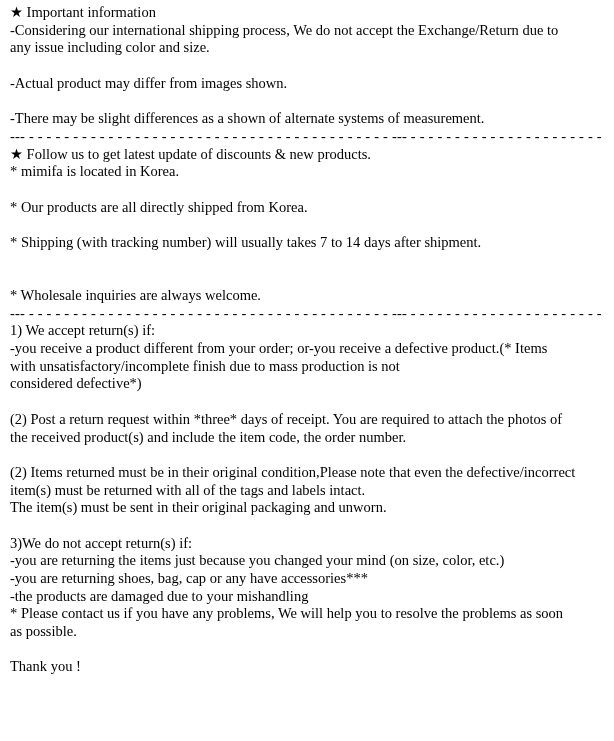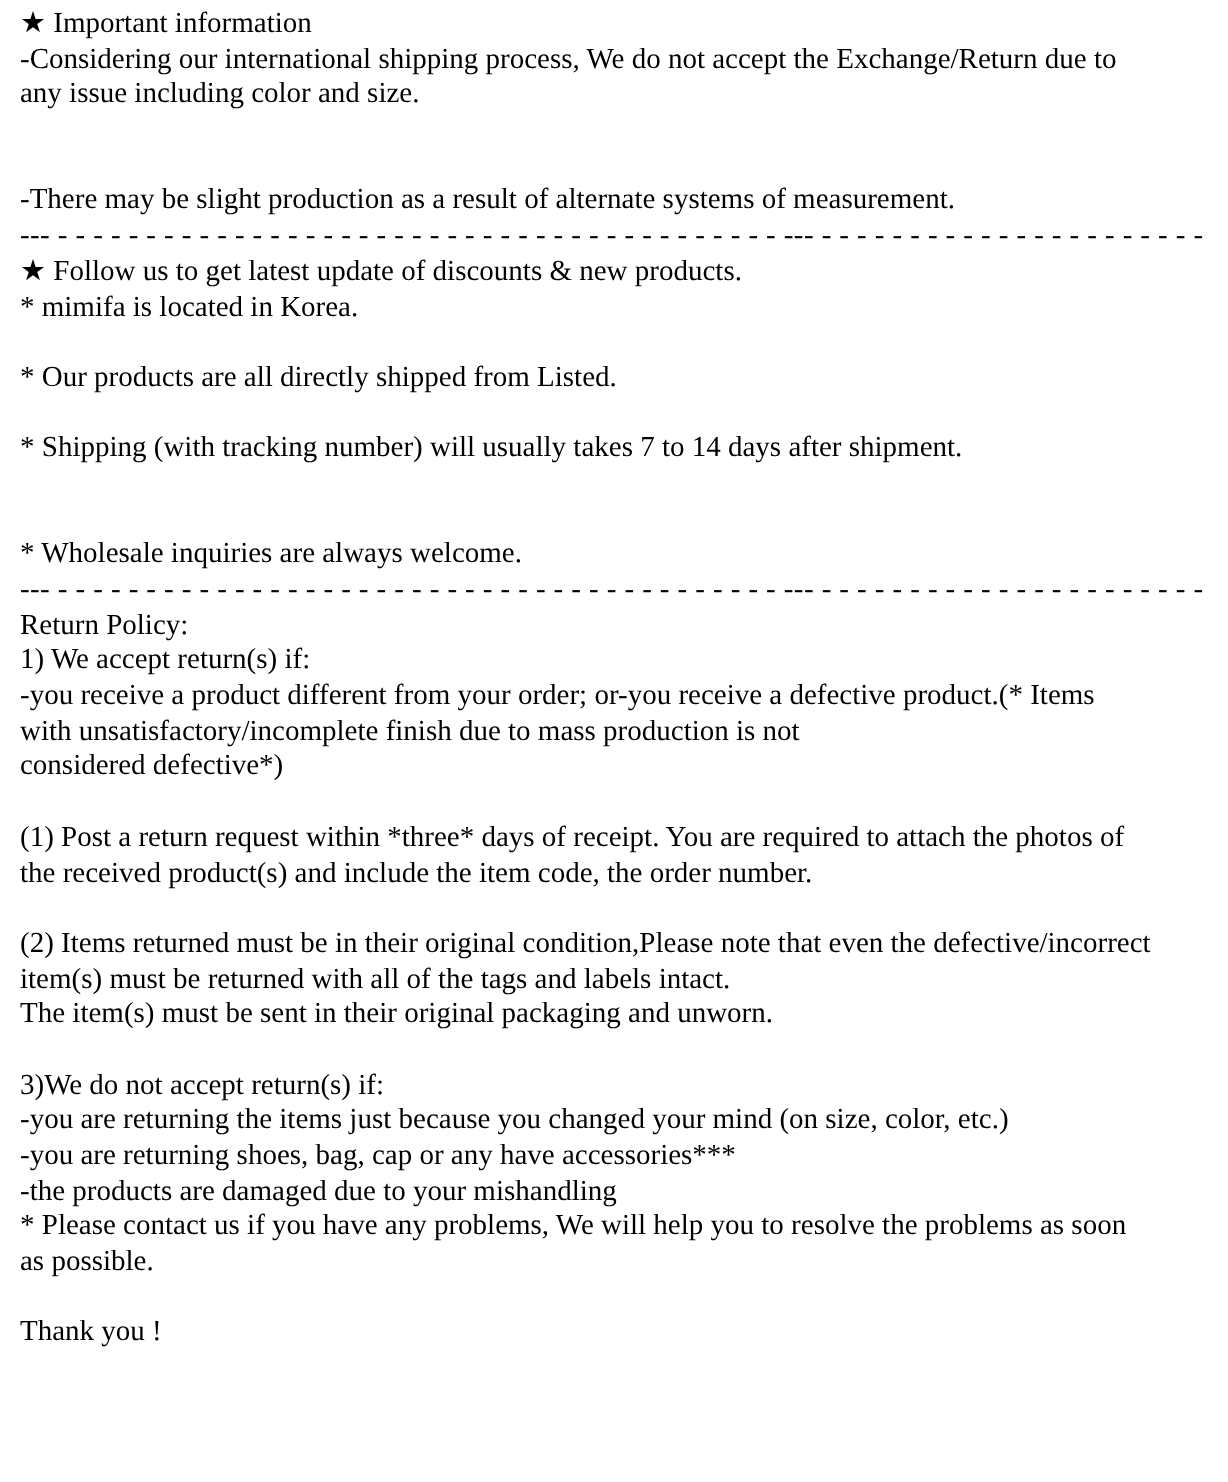--- a/index.html
+++ b/index.html
@@ -35,48 +35,48 @@
 </head>
 <body>
 
 <div class="doc">
 
   <section>
     <div class="line">★ Important information</div>
     <div class="line">-Considering our international shipping process, We do not accept the Exchange/Return due to</div>
     <div class="line">any issue including color and size.</div>
     <div class="line"></div>
+    <div class="line">-Actual product may differ from images shown.</div>
     <div class="line"></div>
-    <div class="line">-There may be slight production as a result of alternate systems of measurement.</div>
+    <div class="line">-There may be slight differences as a shown of alternate systems of measurement.</div>
   </section>
 
   <div class="separator-line">--- - - - - - - - - - - - - - - - - - - - - - - - - - - - - - - - - - - - - - - - - - --- - - - - - - - - - - - - - - - - - - - - - - - - - - - - - - - - - - - - - - - - - - - -</div>
 
   <section>
     <div class="line">★ Follow us to get latest update of discounts &amp; new products.</div>
     <div class="line">* mimifa is located in Korea.</div>
     <div class="line"></div>
-    <div class="line">* Our products are all directly shipped from Listed.</div>
+    <div class="line">* Our products are all directly shipped from Korea.</div>
     <div class="line"></div>
     <div class="line">* Shipping (with tracking number) will usually takes 7 to 14 days after shipment.</div>
     <div class="line"></div>
     <div class="line"></div>
     <div class="line">* Wholesale inquiries are always welcome.</div>
   </section>
 
   <div class="separator-line">--- - - - - - - - - - - - - - - - - - - - - - - - - - - - - - - - - - - - - - - - - - --- - - - - - - - - - - - - - - - - - - - - - - - - - - - - - - - - - - - - - - - - - - - -</div>
 
   <section>
-    <div class="line">Return Policy:</div>
     <div class="line">1) We accept return(s) if:</div>
     <div class="line">-you receive a product different from your order; or-you receive a defective product.(* Items</div>
     <div class="line">with unsatisfactory/incomplete finish due to mass production is not</div>
     <div class="line">considered defective*)</div>
     <div class="line"></div>
-    <div class="line">(1) Post a return request within *three* days of receipt. You are required to attach the photos of</div>
+    <div class="line">(2) Post a return request within *three* days of receipt. You are required to attach the photos of</div>
     <div class="line">the received product(s) and include the item code, the order number.</div>
     <div class="line"></div>
     <div class="line">(2) Items returned must be in their original condition,Please note that even the defective/incorrect</div>
     <div class="line">item(s) must be returned with all of the tags and labels intact.</div>
     <div class="line">The item(s) must be sent in their original packaging and unworn.</div>
     <div class="line"></div>
     <div class="line">3)We do not accept return(s) if:</div>
     <div class="line">-you are returning the items just because you changed your mind (on size, color, etc.)</div>
     <div class="line">-you are returning shoes, bag, cap or any have accessories***</div>
     <div class="line">-the products are damaged due to your mishandling</div>

